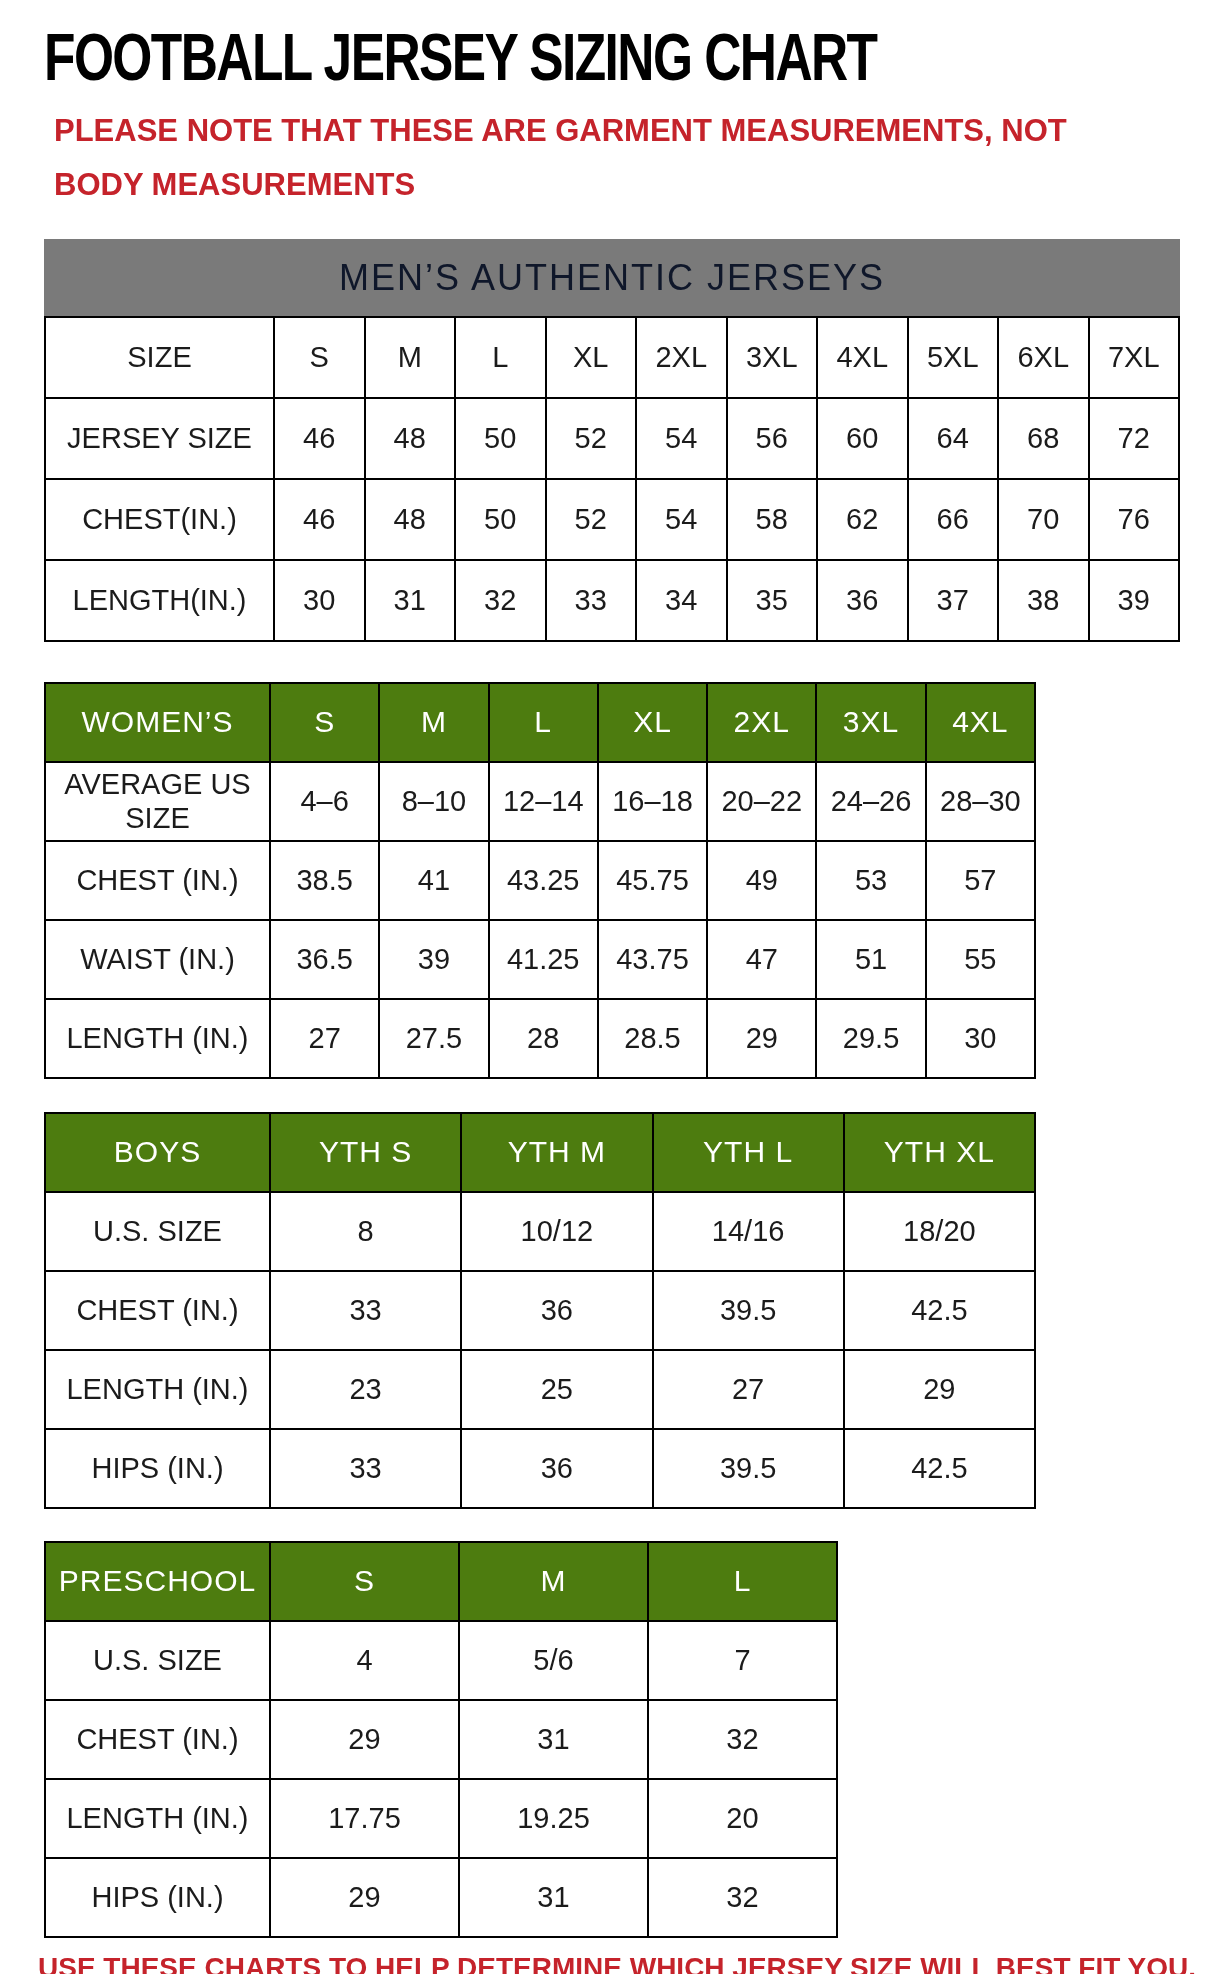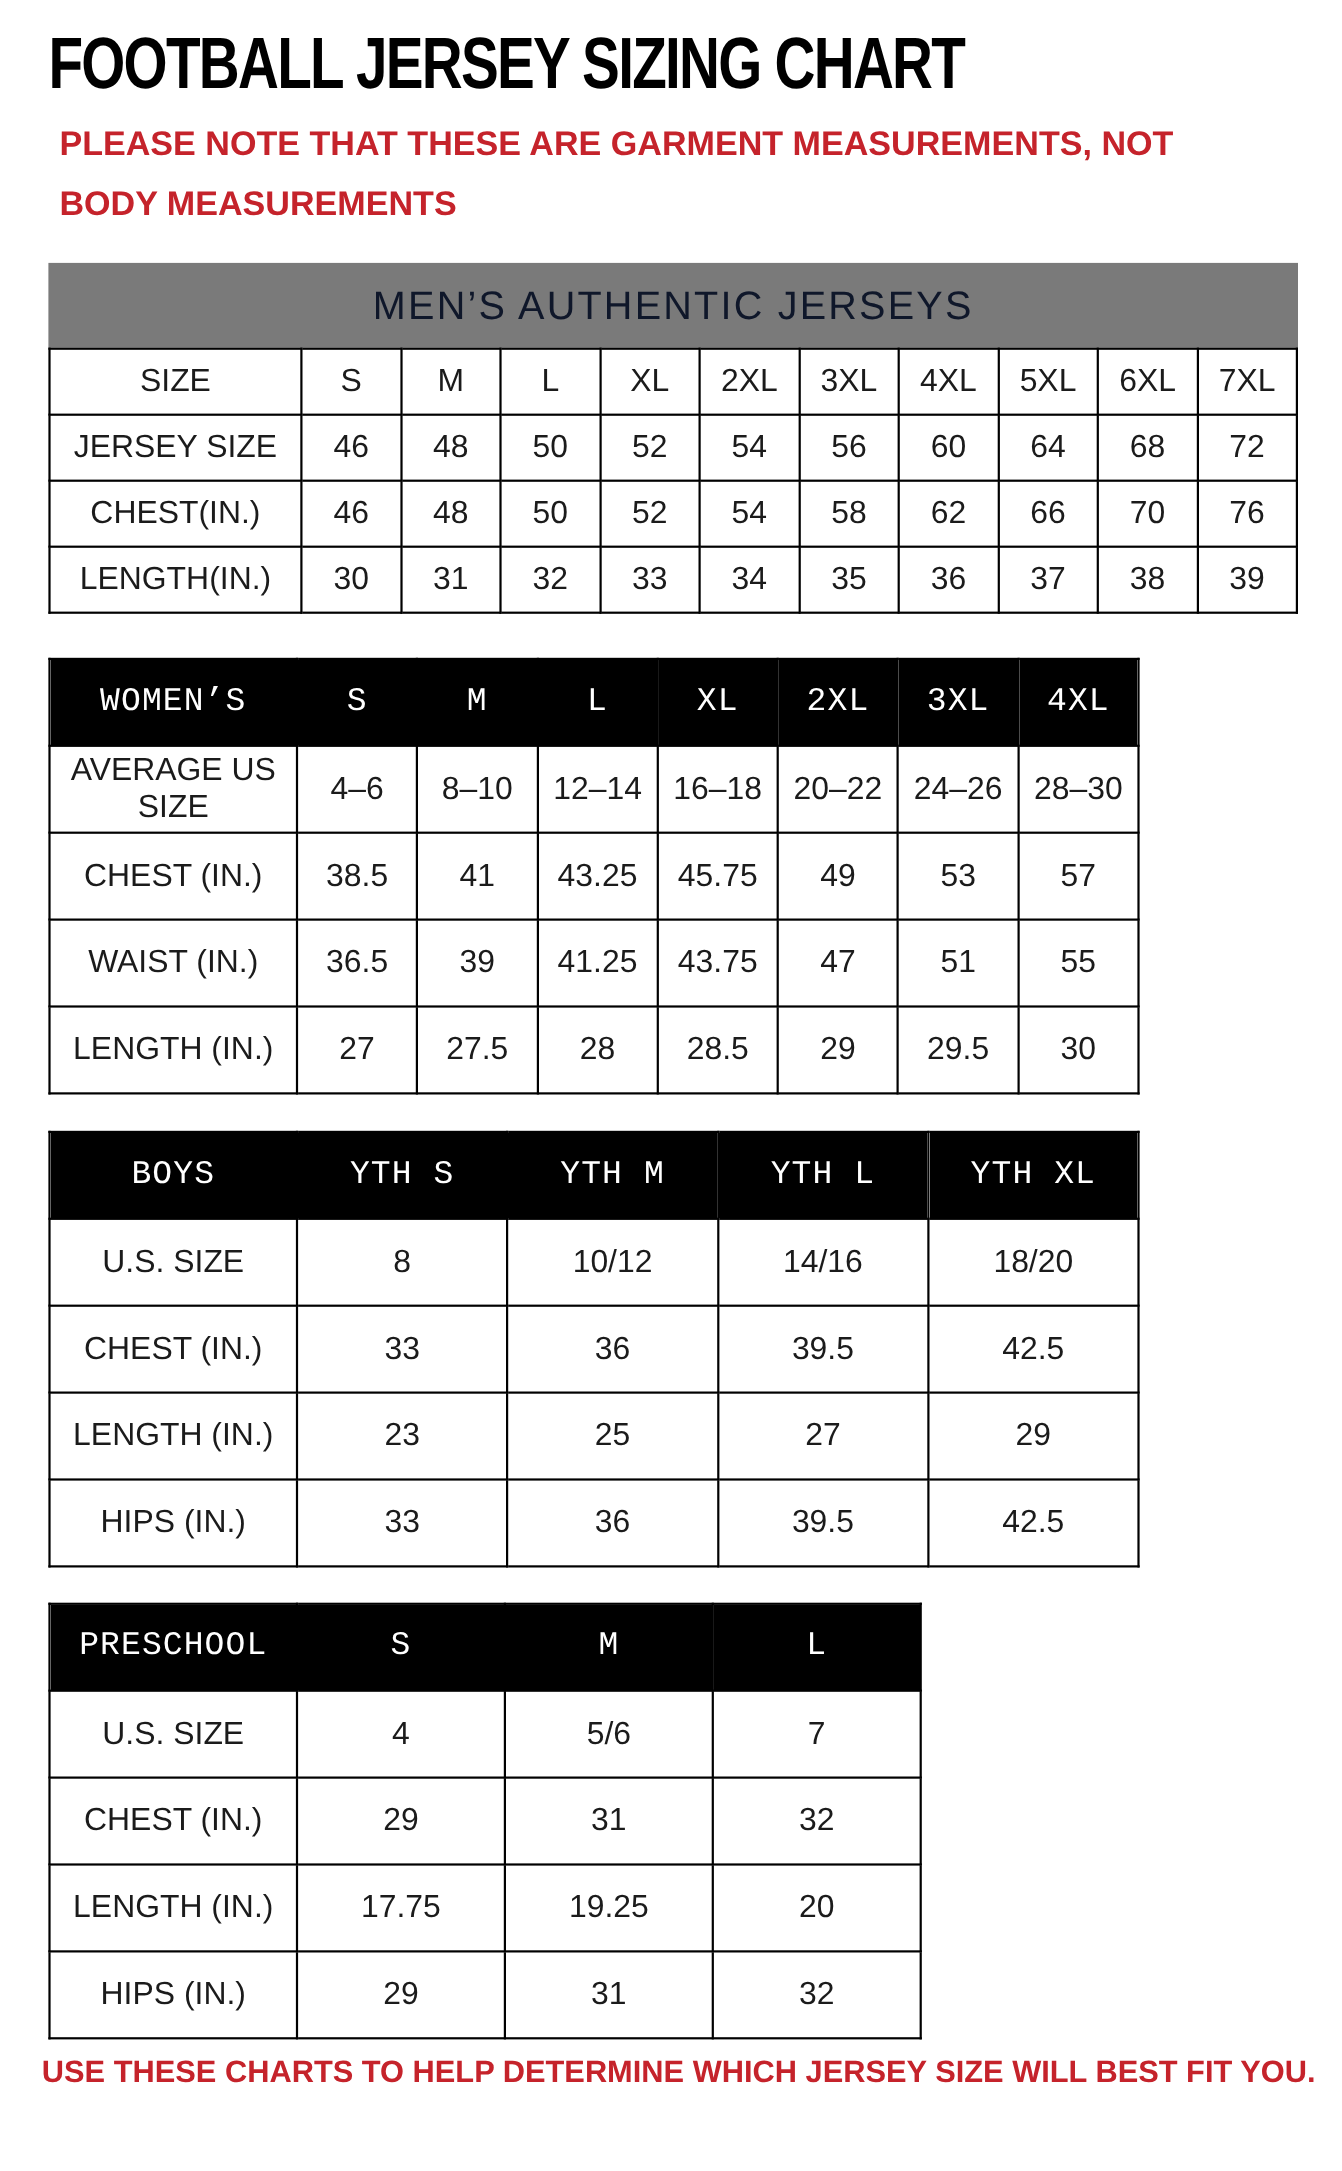--- a/index.html
+++ b/index.html
@@ -31,29 +31,29 @@
 
   table.tbl {
     border-collapse:collapse; table-layout:fixed;
     font-size:29px; color:#1b1b1b;
   }
   table.tbl th, table.tbl td {
     border:2px solid #000; text-align:center; vertical-align:middle;
     font-weight:400; padding:0 4px; line-height:1.15; overflow:hidden;
   }
   table.mens { width:1136px; }
-  table.mens tr { height:60px;border-radius:29px; }
+  table.mens tr { height:81px;border-radius:29px; }
   table.womens, table.boys { width:992px; }
   table.preschool { width:794px; }
   .womens tr, .boys tr, .preschool tr { height:79px; }
   .womens { margin-top:40px; }
   .boys { margin-top:33px;border-radius:31px; }
   .preschool { margin-top:32px; }
   tr.hdr th {
-    background:#000000; color:#fff; font-size:30px; letter-spacing:1px;font-family:Liberation Mono, monospace;
+    background:#4d7c0f; color:#fff; font-size:30px; letter-spacing:1px;
   }
   col.lbl-mens { width:229px; }
   col.lbl { width:225px; }
 
   .footer {
     margin:14px 16px 0 -6px;
     color:#c5232b; font-weight:700; font-size:28px; white-space:nowrap;
   }
 </style>
 </head>

